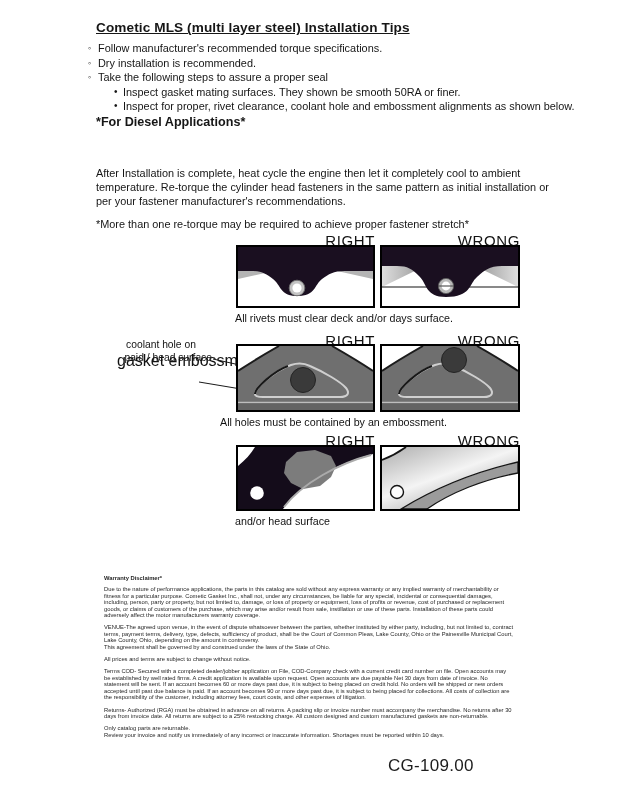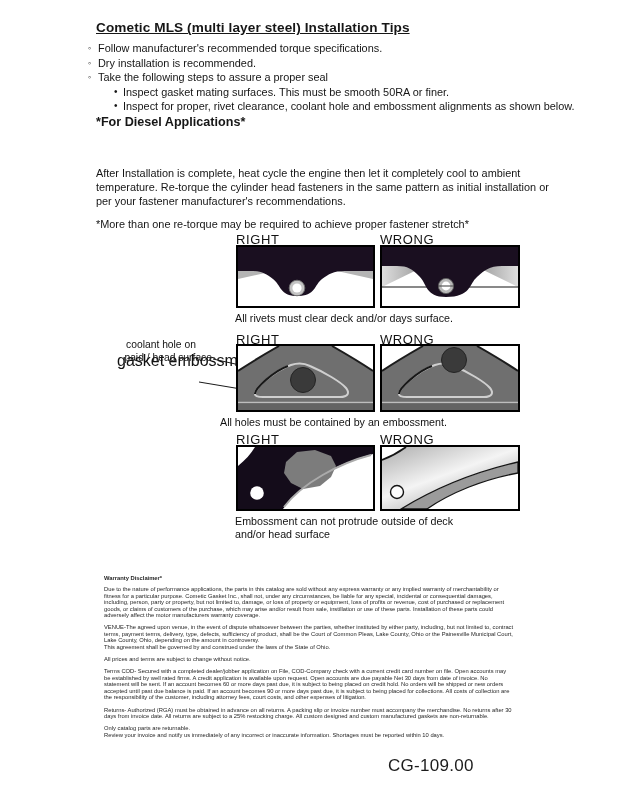--- a/index.html
+++ b/index.html
@@ -15,21 +15,21 @@
   .b.top .g{font-size:9px;}
   .b.sub{margin-left:26px;}
   .b.sub .g{font-size:10px;width:9px;flex:0 0 9px;}
 
   .diesel-h{position:absolute;left:96px;top:115px;font-size:12.6px;font-weight:bold;}
   .para{position:absolute;left:96px;width:456px;font-size:10.9px;line-height:13.8px;}
   #para1{top:134px;}
   #para2{top:167px;}
   #note{top:218px;width:470px;}
 
-  .dlabel{position:absolute;font-size:13px;letter-spacing:.6px;text-align:left;width:139px;color:#121212;}
+  .dlabel{position:absolute;font-size:15px;letter-spacing:.6px;text-align:right;width:139px;color:#121212;}
   .caption{position:absolute;left:235px;font-size:10.7px;line-height:12.6px;color:#121212;}
   .dbox{position:absolute;border:2px solid #000;background:#fff;}
   .dbox svg{display:block;}
 
   .callout1{position:absolute;left:110px;top:339px;width:102px;text-align:right;
             font-size:10.3px;line-height:12.8px;color:#121212;}
   .callout2{position:absolute;left:117px;top:352px;font-size:16px;color:#121212;}
   .callout-lines{position:absolute;left:196px;top:352px;}
 
   .disclaimer{position:absolute;left:104px;top:575px;width:410px;font-size:5.8px;
@@ -55,21 +55,21 @@
     <div class="b top">
       <span class="g">◦</span>
       <span>Dry installation is recommended.</span>
     </div>
     <div class="b top">
       <span class="g">◦</span>
       <span>Take the following steps to assure a proper seal</span>
     </div>
     <div class="b sub">
       <span class="g">•</span>
-      <span>Inspect gasket mating surfaces.  This must be smooth 50RA or finer.</span>
+      <span>Inspect gasket mating surfaces.  They shown be smooth 50RA or finer.</span>
     </div>
     <div class="b sub">
       <span class="g">•</span>
       <span>Inspect for proper, rivet clearance, coolant hole and embossment alignments as shown below.</span>
     </div>
   </div>
 
   <div class="diesel-h">*For Diesel Applications*</div>
   <div class="para" id="para2">After Installation is complete, heat cycle the engine then let it completely cool to ambient temperature. Re-torque the cylinder head fasteners in the same pattern as initial installation or per your fastener manufacturer's recommendations.</div>
   <div class="para" id="note">*More than one re-torque may be required to achieve proper fastener stretch*</div>
@@ -184,21 +184,20 @@
       </defs>
       <rect x="0" y="0" width="136" height="62" fill="#ffffff"></rect>
       <path d="M24 0 L136 0 L136 15 C92 25 50 43 19 62 L0 62 L0 13 C9 9 17 5 24 0 Z" fill="url(#g3)"></path>
       <path d="M24 0 C17 5 8 10 0 13" stroke="#141414" stroke-width="1.8" fill="none"></path>
       <path d="M136 15 C92 25 50 43 19 62 L45 62 C68 46 102 32 136 26 Z" fill="#9b9b9b" stroke="#141414" stroke-width="1.3"></path>
       <circle cx="15" cy="45" r="6.5" fill="#fdfdfd" stroke="#141414" stroke-width="1.4"></circle>
     </svg>
   </div>
 
   <div class="caption" style="top:515px;">
-    <span style="display:block;">Embossment can not protrude outside of deck</span>
     <span style="display:block;">and/or head surface</span>
   </div>
 
   <div class="disclaimer">
     <p class="dh">Warranty Disclaimer*</p>
     <p>Due to the nature of performance applications, the parts in this catalog are sold without any express warranty or any implied warranty of merchantability or fitness for a particular purpose.  Cometic Gasket Inc., shall not, under any circumstances, be liable for any special, incidental or consequential damages, including, person, party or property, but not limited to, damage, or loss of property or equipment, loss of profits or revenue, cost of purchased or replacement goods, or claims of customers of the purchase, which may arise and/or result from sale, instillation or use of these parts.  Installation of these parts could adversely affect the motor manufacturers warranty coverage.</p>
     <p class="tight">VENUE-The agreed upon venue, in the event of dispute whatsoever between the parties, whether instituted by either party, including, but not limited to, contract terms, payment terms, delivery, type, defects, sufficiency of product, shall be the Court of Common Pleas, Lake County, Ohio or the Painesville Municipal Court, Lake County, Ohio, depending on the amount in controversy.</p>
     <p>This agreement shall be governed by and construed under the laws of the State of Ohio.</p>
     <p>All prices and terms are subject to change without notice.</p>
     <p>Terms COD- Secured with a completed dealer/jobber application on File, COD-Company check with a current credit card number on file.  Open accounts may be established by well rated firms.  A credit application is available upon request.  Open accounts are due payable Net 30 days from date of invoice.  No statement will be sent.  If an account becomes 60 or more days past due, it is subject to being placed on credit hold.  No orders will be shipped or new orders accepted until past due balance is paid.  If an account becomes 90 or more days past due, it is subject to being placed for collections.  All costs of collection are the responsibility of the customer, including attorney fees, court costs, and other expenses of litigation.</p>

